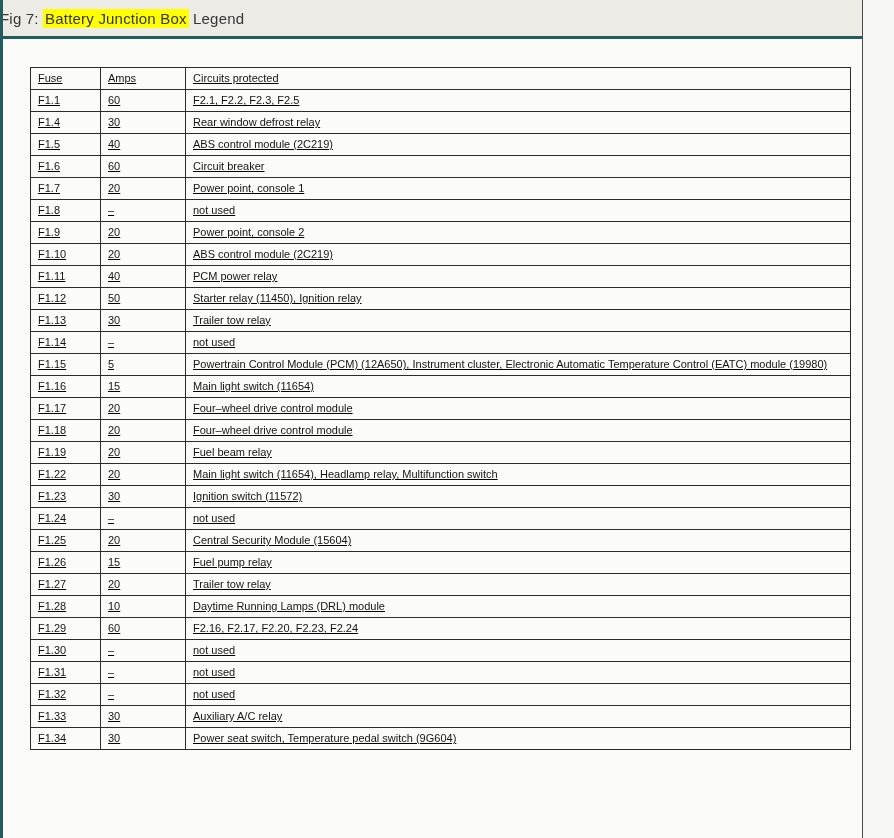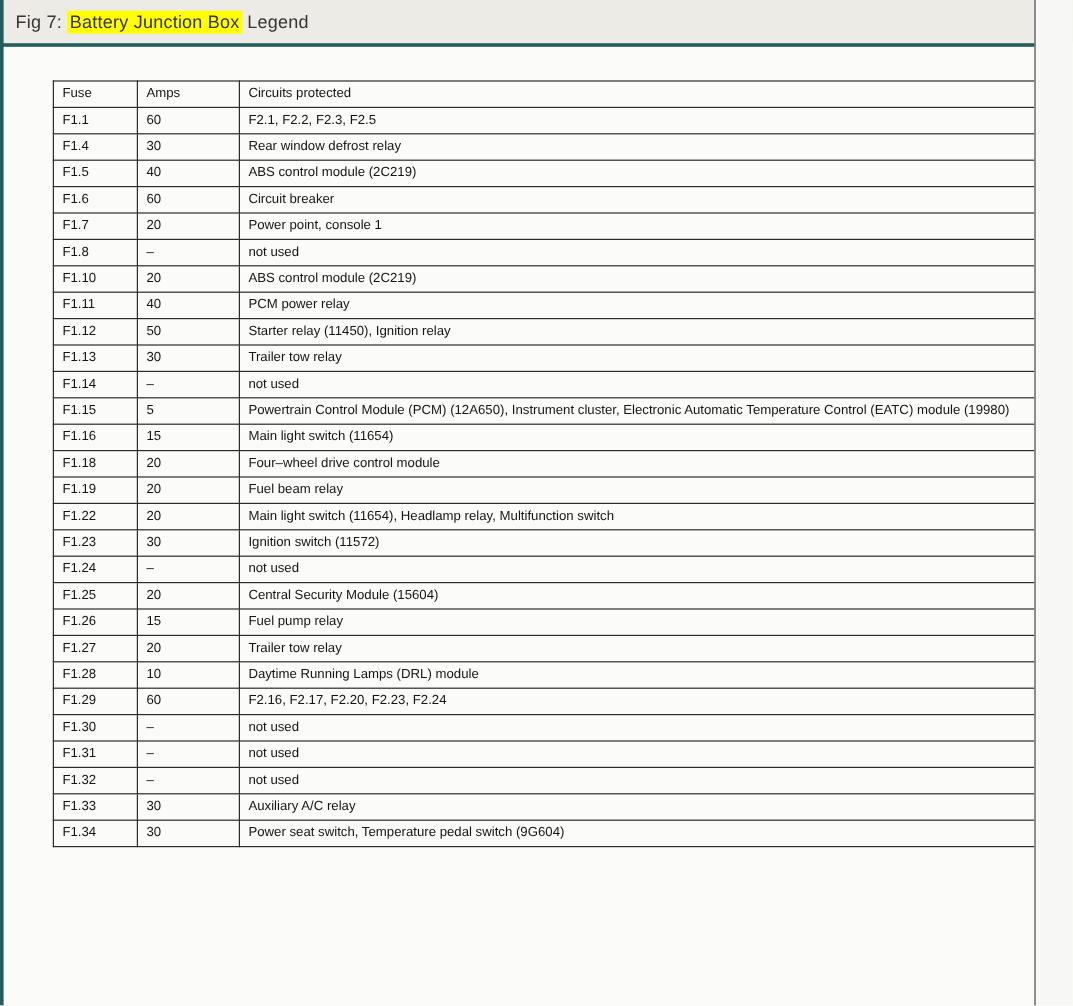--- a/index.html
+++ b/index.html
@@ -27,21 +27,20 @@
   }
   
   .header-bar {
     position: absolute;
     left: 0; top: 0;
     width: 100%;
     height: 36px;
     background: #ecebe6;
     display: flex;
     align-items: center;
-    padding-left: 13px;
     box-sizing: border-box;
     z-index: 2;
   }
   .header-title {
     font-size: 15px;
     color: #353535;
     letter-spacing: 0.2px;
     white-space: pre;
   }
   .header-title .hl {
@@ -71,24 +70,25 @@
   .content {
     position: absolute;
     left: 0; top: 39px;
     width: 862px;
     bottom: 0;
     background: #fbfbf9;
     overflow: hidden;
   }
   table.fuse-table {
     border-collapse: collapse;
-    margin-left: 44px;
+    margin-left: 30px;
     margin-top: 28px;
     width: 820px;
     table-layout: fixed;
+    text-decoration: underline;
   }
   table.fuse-table th, table.fuse-table td {
     border: 1px solid #2b2b2b;
     font-size: 11px;
     font-weight: normal;
     color: #141414;
     text-align: left;
     vertical-align: middle;
     padding: 0 0 0 7px;
     height: 21px;
@@ -152,20 +152,25 @@
             <td>F1.7</td>
             <td>20</td>
             <td>Power point, console 1</td>
           </tr>
           <tr>
             <td>F1.8</td>
             <td>–</td>
             <td>not used</td>
           </tr>
           <tr>
+            <td>F1.9</td>
+            <td>20</td>
+            <td>Power point, console 2</td>
+          </tr>
+          <tr>
             <td>F1.10</td>
             <td>20</td>
             <td>ABS control module (2C219)</td>
           </tr>
           <tr>
             <td>F1.11</td>
             <td>40</td>
             <td>PCM power relay</td>
           </tr>
           <tr>
@@ -187,20 +192,25 @@
             <td>F1.15</td>
             <td>5</td>
             <td>Powertrain Control Module (PCM) (12A650), Instrument cluster, Electronic Automatic Temperature Control (EATC) module (19980)</td>
           </tr>
           <tr>
             <td>F1.16</td>
             <td>15</td>
             <td>Main light switch (11654)</td>
           </tr>
           <tr>
+            <td>F1.17</td>
+            <td>20</td>
+            <td>Four–wheel drive control module</td>
+          </tr>
+          <tr>
             <td>F1.18</td>
             <td>20</td>
             <td>Four–wheel drive control module</td>
           </tr>
           <tr>
             <td>F1.19</td>
             <td>20</td>
             <td>Fuel beam relay</td>
           </tr>
           <tr>

